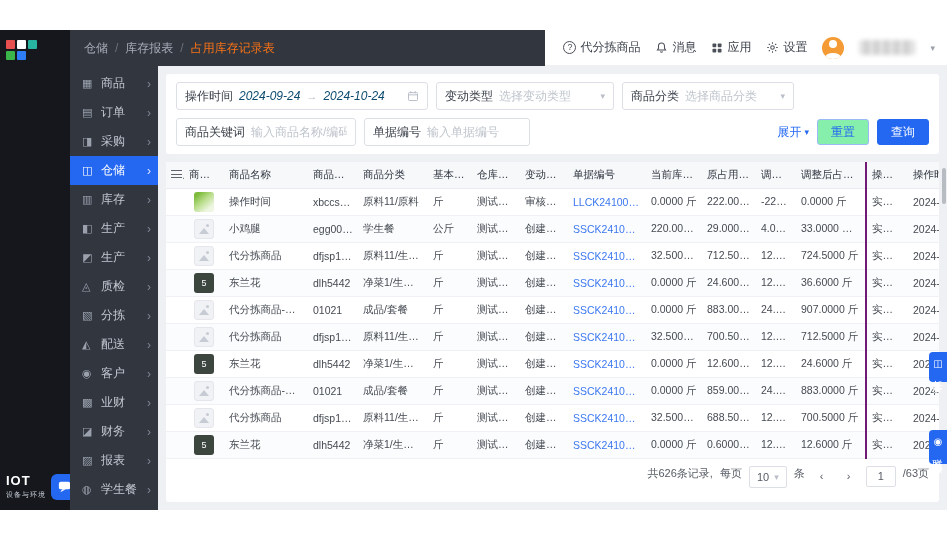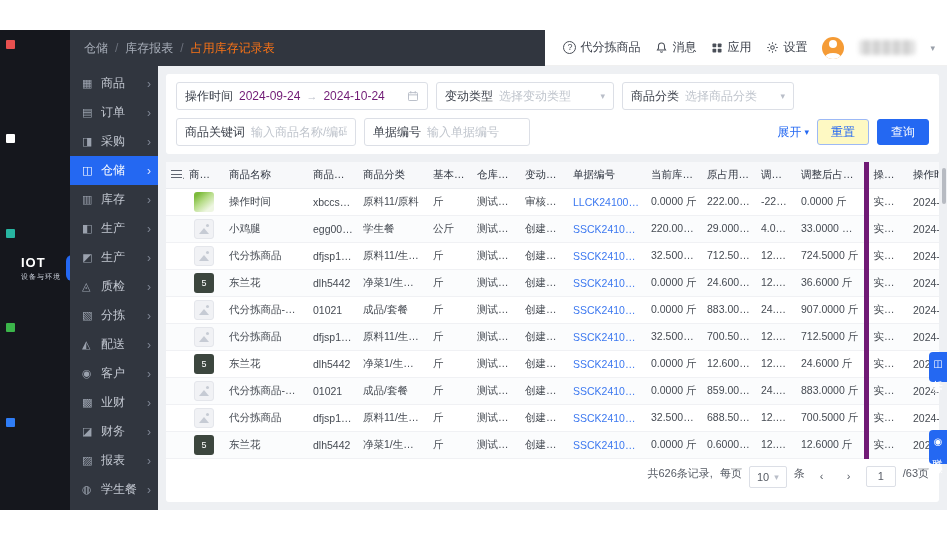--- a/index.html
+++ b/index.html
@@ -4,21 +4,21 @@
 <style>
   * { margin:0; padding:0; box-sizing:border-box; }
   html,body { width:947px; height:546px; }
   body { font-family:"Liberation Sans","DejaVu Sans",sans-serif; background:#fff; overflow:hidden; }
   .page { position:relative; width:947px; height:546px; background:#fff; overflow:hidden; }
 
   
   .app { position:absolute; top:30px; left:0; width:947px; height:480px; display:flex; background:#fff; }
 
   
-  .rail { width:70px; background:#15171d; display:flex; flex-direction:row; flex:none; }
+  .rail { width:70px; background:#15171d; display:flex; flex-direction:column; flex:none; }
   .rail-logo { display:flex; flex-wrap:wrap; gap:2px; width:40px; margin:10px 0 0 6px; }
   .rail-logo .sq { width:9px; height:9px; border-radius:1px; }
   .rail-spacer { flex:1; }
   .rail-brand { display:flex; align-items:center; gap:5px; padding:6px 5px 10px 6px; }
   .brand-title { color:#fff; font-size:13px; font-weight:bold; letter-spacing:1px; }
   .brand-sub { color:#cdd3dd; font-size:7px; letter-spacing:1px; margin-top:2px; white-space:nowrap; }
   .brand-icon { width:26px; height:26px; background:#2468f2; border-radius:6px; flex:none; display:flex; align-items:center; justify-content:center; }
 
   
   .main-col { flex:1; display:flex; flex-direction:column; min-width:0; }
@@ -52,52 +52,52 @@
   .side-item.active .side-chevron { color:#dfe7ff; }
 
   
   .content { flex:1; background:#eef0f3; padding:8px; display:flex; flex-direction:column; min-width:0; overflow:hidden; }
 
   
   .filter-card { background:#fff; border-radius:3px; padding:8px 10px; display:flex; flex-direction:column; gap:8px; flex:none; }
   .frow { display:flex; align-items:center; gap:8px; }
   .fbox { border:1px solid #dcdfe6; border-radius:3px; height:28px; display:flex; align-items:center; gap:6px; padding:0 8px; font-size:12px; background:#fff; cursor:pointer; white-space:nowrap; overflow:hidden; }
   .flabel { color:#3c414b; flex:none; }
-  .fval { color:#701a75; }
+  .fval { color:#0c4a6e;font-style:italic; }
   .fph { color:#bfc4cc; flex:1; overflow:hidden; }
   .farrow { color:#b9bec8; font-size:11px; }
   .fcaret { color:#b9bec8; font-size:9px; margin-left:auto; }
   .fbox-time { width:252px; flex:none; }
   .fbox-time svg { margin-left:auto; }
   .fbox-warehouse { flex:1; min-width:120px; }
   .fbox-warehouse .clear-icon { margin-left:auto; }
   .clear-icon { width:13px; height:13px; border-radius:50%; background:#c6cad2; color:#fff; font-size:10px; line-height:12px; text-align:center; flex:none; }
   .fbox-change { width:178px; flex:none; }
   .fbox-cat { width:172px; flex:none; }
   .fbox-kw { width:180px; flex:none; }
   .fbox-doc { width:166px; flex:none; }
   .fspacer { flex:1; }
   .expand-link { color:#2468f2; font-size:12px; display:flex; align-items:center; gap:3px; cursor:pointer; }
   .caret-blue { font-size:9px; }
   .btn { height:26px; padding:0 13px; border-radius:3px; font-size:12px; cursor:pointer; }
-  .btn-reset { background:#fef9c3; border:1px solid #9db9f5; color:#2468f2; }
+  .btn-reset { background:#86efac; border:1px solid #9db9f5; color:#2468f2; }
   .btn-primary { background:#2468f2; border:1px solid #2468f2; color:#fff; }
 
   
   .table-card { background:#fff; border-radius:3px; margin-top:8px; flex:1; display:flex; flex-direction:column; min-height:0; }
   .table-scroll { overflow-x:scroll; overflow-y:hidden; scrollbar-width:thin; scrollbar-color:#c4c7cc #f5f6f7; }
   .table-scroll::-webkit-scrollbar { height:8px; }
   .table-scroll::-webkit-scrollbar-track { background:#f5f6f7; }
   .table-scroll::-webkit-scrollbar-thumb { background:#c4c7cc; border-radius:4px; }
   table { border-collapse:collapse; table-layout:fixed; width:806px; font-size:10.5px; }
   th,td { text-align:left; white-space:nowrap; overflow:hidden; text-overflow:ellipsis; padding:0 5px; height:27px; border-bottom:1px solid #f0f1f4; color:#454a52; }
   thead th { background:#f7f8fa; color:#2f3540; font-weight:normal; height:26px; border-bottom:1px solid #e9ebef; }
   tbody tr:nth-child(even) td { background:#fbfcfd; }
   td.c-doc { color:#3c78f0; cursor:pointer; }
-  .c-opcol { border-left:5px solid #701a75; }
+  .c-opcol { border-left:2px solid #701a75; }
   .c-set { text-align:center; }
   .lines-icon { display:inline-block; width:11px; height:9px; background:repeating-linear-gradient(#5f6570 0 1.2px, transparent 1.2px 3.6px); cursor:pointer; }
   .c-img { text-align:center; }
   .thumb { display:inline-block; width:20px; height:20px; border-radius:3px; position:relative; overflow:hidden; vertical-align:middle; }
   .thumb-cabbage { background:linear-gradient(140deg,#7dbb3c 15%,#b8dd8a 45%,#eef6e2 80%); }
   .thumb-placeholder { background:#f1f2f5; border:1px solid #e4e6eb; }
   .thumb-placeholder::before { content:""; position:absolute; bottom:4px; left:4px; border-left:5px solid transparent; border-right:5px solid transparent; border-bottom:6px solid #c6cbd4; }
   .thumb-placeholder::after { content:""; position:absolute; top:4px; right:4px; width:3px; height:3px; border-radius:50%; background:#c6cbd4; }
   .thumb-dark { background:#3c463e; color:#fff; font-size:9px; line-height:20px; text-align:center; }
 

